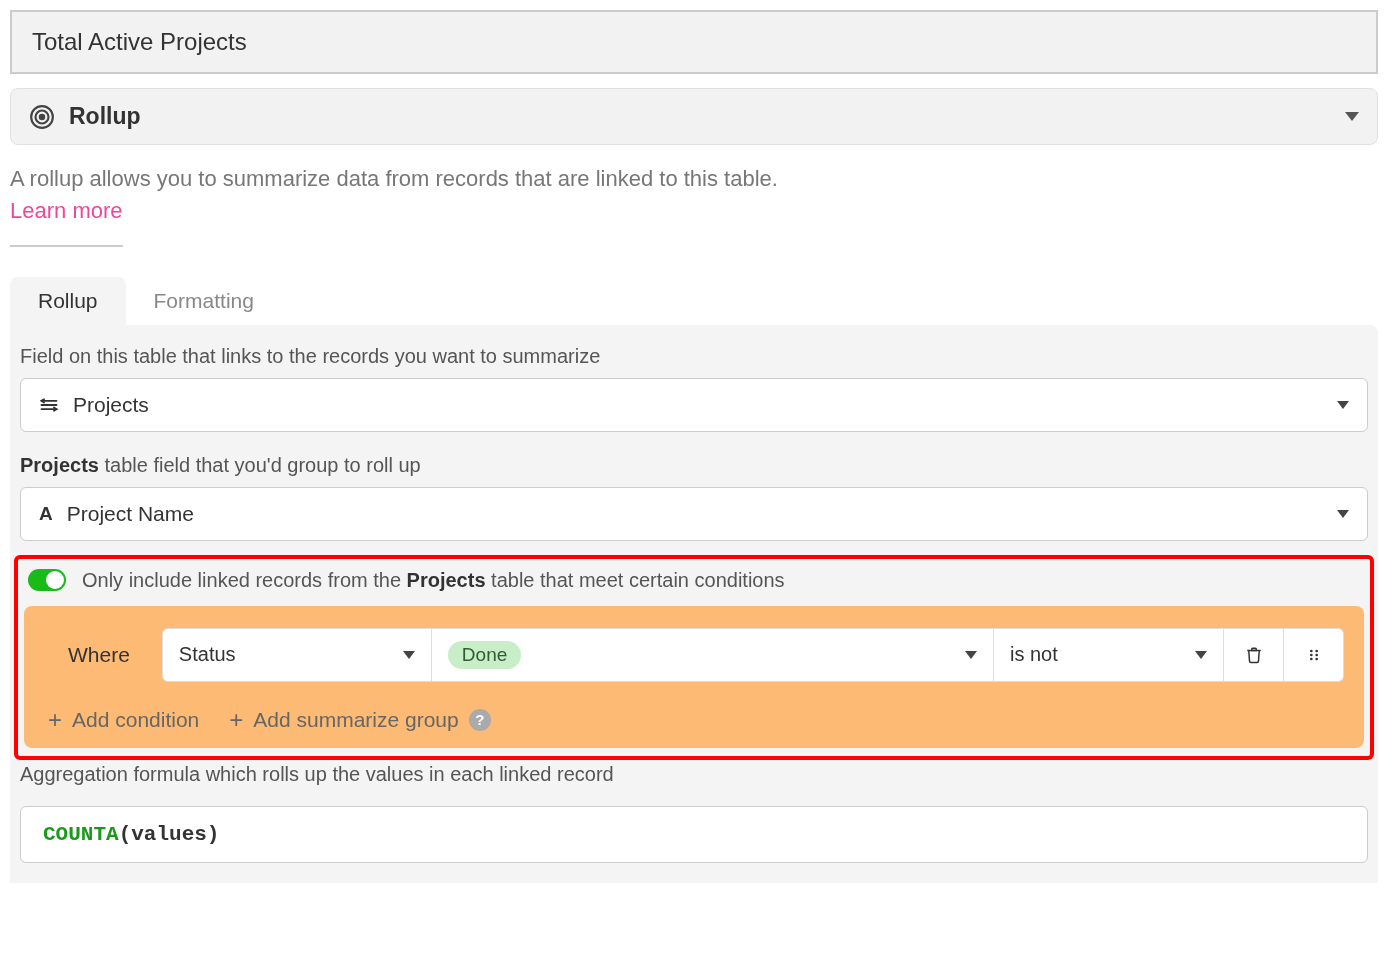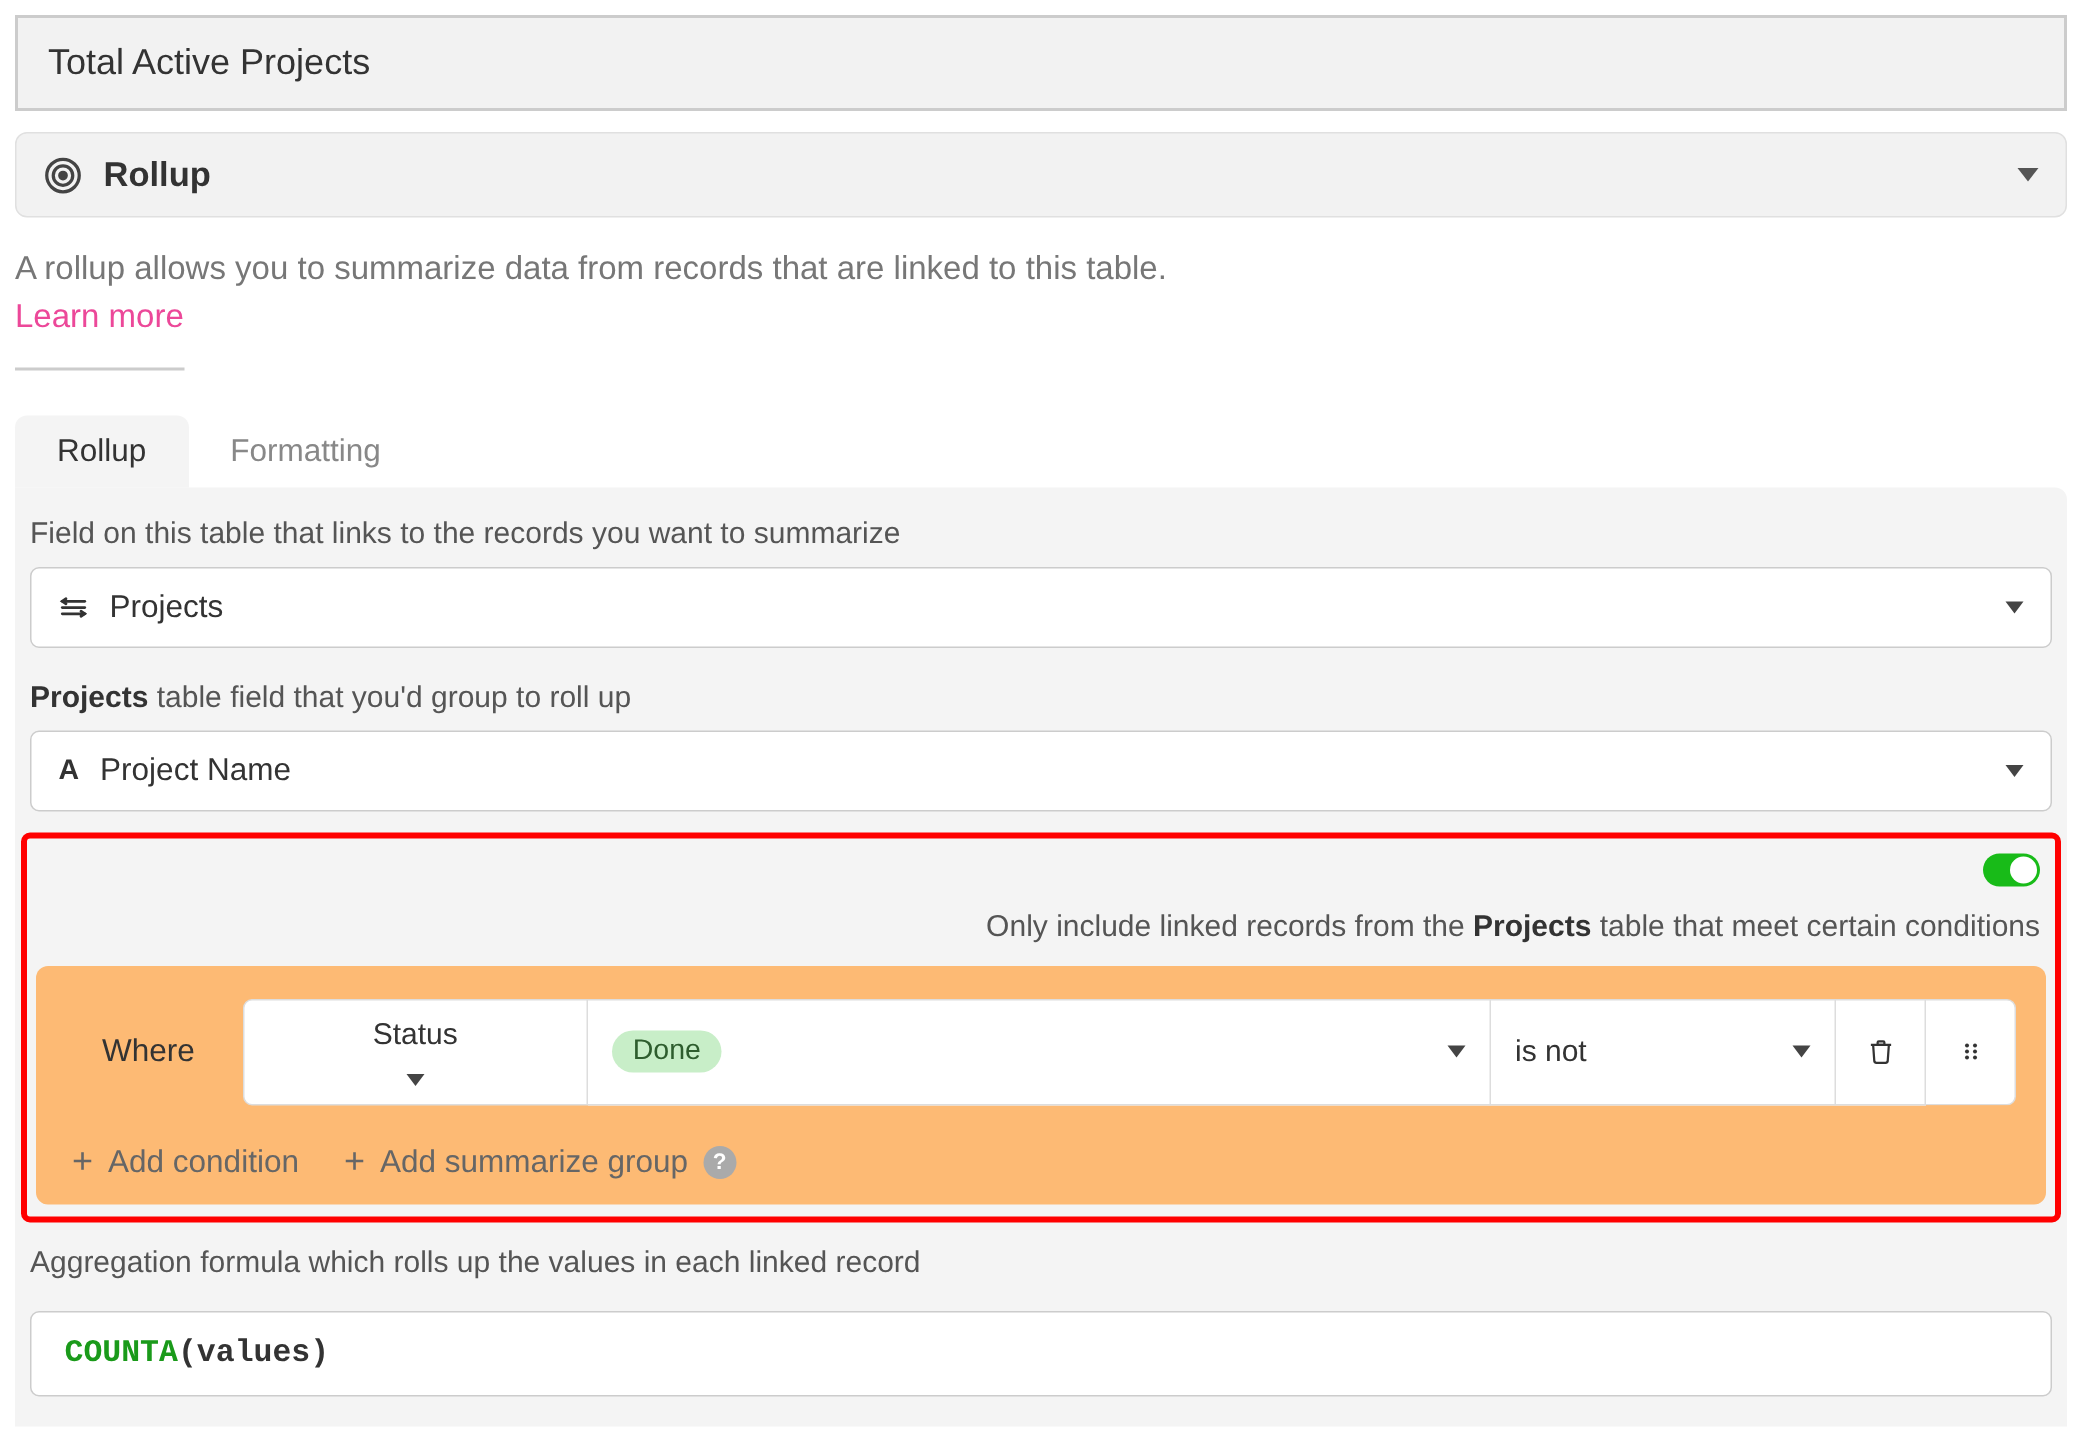--- a/index.html
+++ b/index.html
@@ -110,24 +110,23 @@
   }
   .highlight-box {
     border: 4px solid #ff0000;
     border-radius: 6px;
     margin: 0 4px;
     padding: 10px 6px 8px 6px;
     background: #f4f4f4;
   }
   .toggle-row {
     display: flex;
-    align-items: flex-end;
+    align-items: center;
     gap: 16px;
     padding: 0 4px 14px 4px;
-    flex-direction: column;
   }
   .toggle {
     width: 38px; height: 22px;
     background: #18bb18;
     border-radius: 11px;
     position: relative;
     cursor: pointer;
     flex-shrink: 0;
   }
   .toggle::after {
@@ -160,21 +159,21 @@
   .cond-select {
     border: 1px solid #ddd;
     background: #fff;
     display: flex;
     align-items: center;
     padding: 12px 16px;
     gap: 14px;
     cursor: pointer;
     font-size: 20px;
   }
-  .cond-select.first { border-radius: 6px 0 0 6px; width: 230px; flex-direction: column; }
+  .cond-select.first { border-radius: 6px 0 0 6px; width: 270px; }
   .cond-select.mid { border-left: none; width: 230px; }
   .cond-select.value { border-left: none; flex: 1; min-width: 300px; }
   .cond-select .cs-label { flex: 1; }
   .pill {
     background: #c8eec8;
     color: #2e5d2e;
     padding: 3px 14px;
     border-radius: 14px;
     font-size: 19px;
     display: inline-block;
@@ -222,21 +221,21 @@
     background: #fff;
     border: 1px solid #ccc;
     border-radius: 6px;
     padding: 16px 22px;
     font-family: "SFMono-Regular", Consolas, "Liberation Mono", Menlo, monospace;
     font-size: 21px;
   }
   .formula-fn { color: #1a9a1a; font-weight: 600; }
   .formula-paren { color: #333; font-weight: 600; }
   .formula-arg { color: #333; font-weight: 600; }
-  .agg-label { margin-top: 16px; }
+  .agg-label { margin-top: 3px; }
   svg { display: block; }
 </style>
 </head>
 <body>
 
 
 
 
 <input class="field-name-input" value="Total Active Projects" style="">
 

